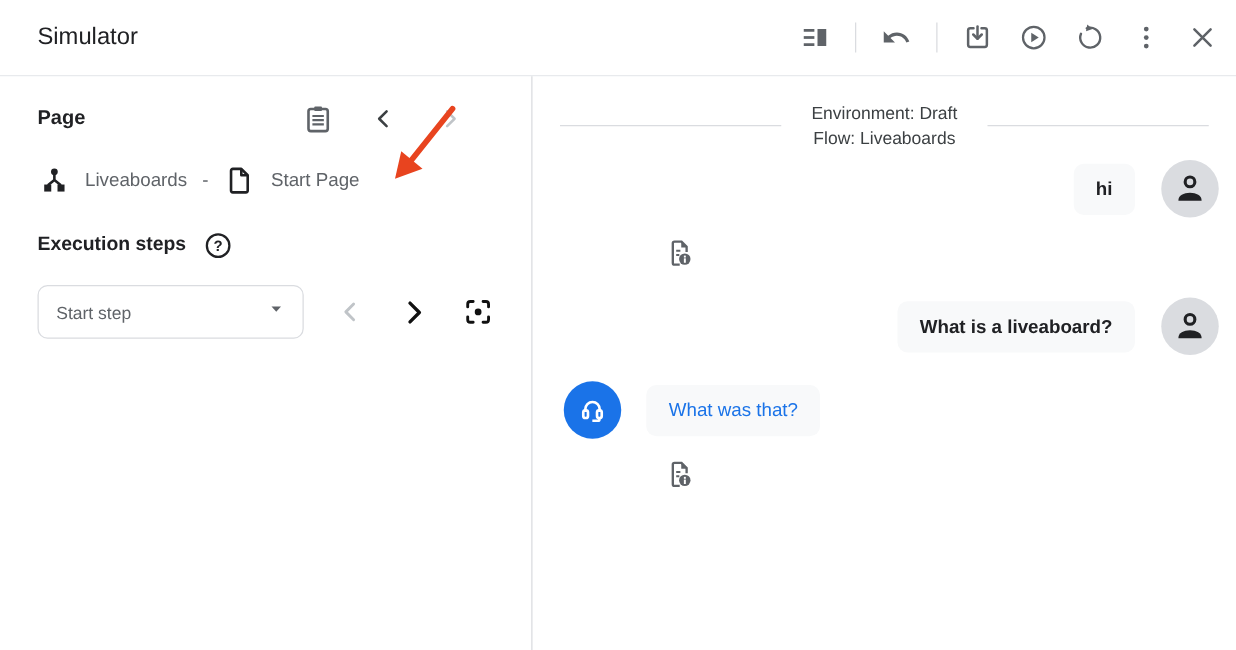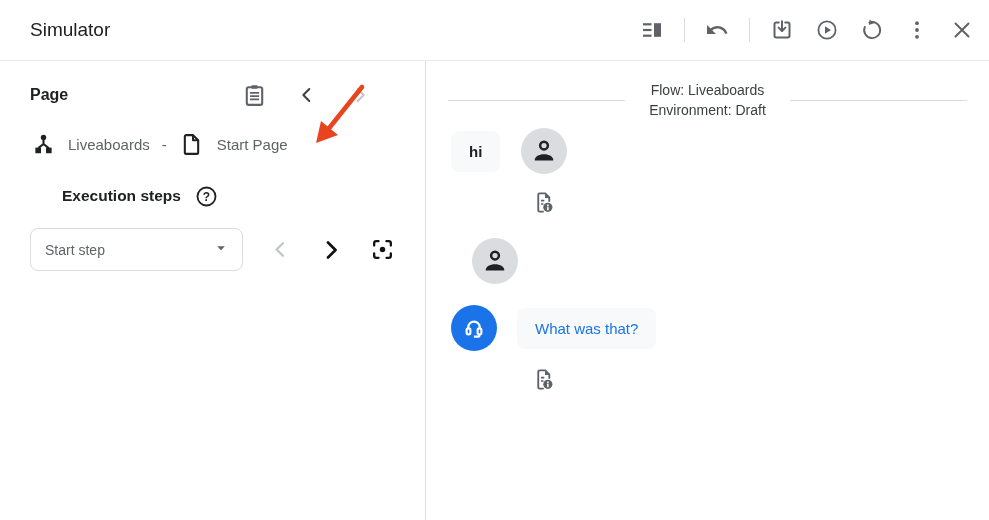--- a/index.html
+++ b/index.html
@@ -22,40 +22,40 @@
 
   
   .page-row { margin-top:21px; display:flex; align-items:center; }
   .page-title { font-size:16px; font-weight:700; color:#202124; }
   .page-row .tools { margin-left:auto; display:flex; align-items:center; gap:27px; margin-right:22px; }
 
   .flow-row { margin-top:23px; display:flex; align-items:center; gap:12px;
               font-size:15px; color:#5f6368; }
   .flow-row .sep { color:#5f6368; }
 
-  .exec-row { margin-top:26px; display:flex; align-items:center; gap:13px;margin-left:32px; }
+  .exec-row { margin-top:26px; display:flex; align-items:center; gap:13px; }
   .exec-title { font-size:15.5px; font-weight:700; color:#202124; }
 
   .step-row { margin-top:19px; display:flex; align-items:center; }
   .step-select { width:245px; height:43px; border:1px solid #dadce0; border-radius:8px;
                  display:flex; align-items:center; padding:0 14px; cursor:pointer; background:#fff; }
   .step-select .value { font-size:14px; color:#5f6368; }
   .step-select .caret { margin-left:auto; }
   .step-row .nav { display:flex; align-items:center; gap:25px; margin-left:24px; }
 
   .annot-arrow { position:absolute; left:300px; top:12px; z-index:6; pointer-events:none; }
 
   
   .ctx { display:flex; align-items:center; padding:0 22px; }
   .ctx .line { flex:1; height:1px; background:#dadce0; }
   .ctx .text { margin:0 24px; text-align:center; font-size:14px; line-height:19.5px; color:#3c4043; }
 
   .chat { padding:0 14px 0 25px; }
   .msg-row { display:flex; align-items:center; }
-  .msg-row.user { }
+  .msg-row.user { justify-content:flex-end; }
   .bubble { background:#f8f9fa; border-radius:8px; padding:12px 18px; font-size:15px; color:#3c4043; }
   .msg-row.user .bubble { font-weight:700; color:#202124; }
   .bubble.link { color:#1a73e8; }
   .avatar { width:46px; height:46px; border-radius:50%; flex:0 0 auto;
             display:flex; align-items:center; justify-content:center; }
   .avatar.user { background:#dadce0; margin-left:21px; }
   .avatar.agent { background:#1a73e8; margin-right:20px; }
   .doc-row { margin-left:80px; margin-top:15px; }
 
   .m-top-8  { margin-top:8px; }
@@ -213,22 +213,22 @@
         </button>
       </div>
     </div>
   </div>
 
   <div class="right-panel">
 
     <div class="ctx">
       <div class="line"></div>
       <div class="text">
+        <div>Environment: Draft</div>
         <div>Flow: Liveaboards</div>
-        <div>Environment: Draft</div>
       </div>
       <div class="line"></div>
     </div>
 
     <div class="chat">
 
       <div class="msg-row user m-top-8">
         <div class="bubble">hi</div>
         <div class="avatar user">
           <svg width="30" height="30" viewBox="0 0 24 24">
@@ -248,20 +248,21 @@
                 <path d="M8.6 10.2h3.2M8.6 13.4h2.4"></path>
               </g>
               <circle cx="15.2" cy="16.6" r="4.4" fill="#5f6368"></circle>
               <rect x="14.5" y="13.9" width="1.5" height="1.5" fill="#fff"></rect>
               <rect x="14.5" y="16" width="1.5" height="3.4" fill="#fff"></rect>
             </svg>
         </span>
       </div>
 
       <div class="msg-row user m-top-23">
+        <div class="bubble">What is a liveaboard?</div>
         <div class="avatar user">
           <svg width="30" height="30" viewBox="0 0 24 24">
               <circle cx="12" cy="7.6" r="3.1" fill="none" stroke="#202124" stroke-width="2"></circle>
               <path fill="#202124" d="M4.6 19.6v-.4c0-2.9 3.3-4.7 7.4-4.7s7.4 1.8 7.4 4.7v.4z"></path>
             </svg>
         </div>
       </div>
 
       <div class="msg-row m-top-21">
         <div class="avatar agent">

